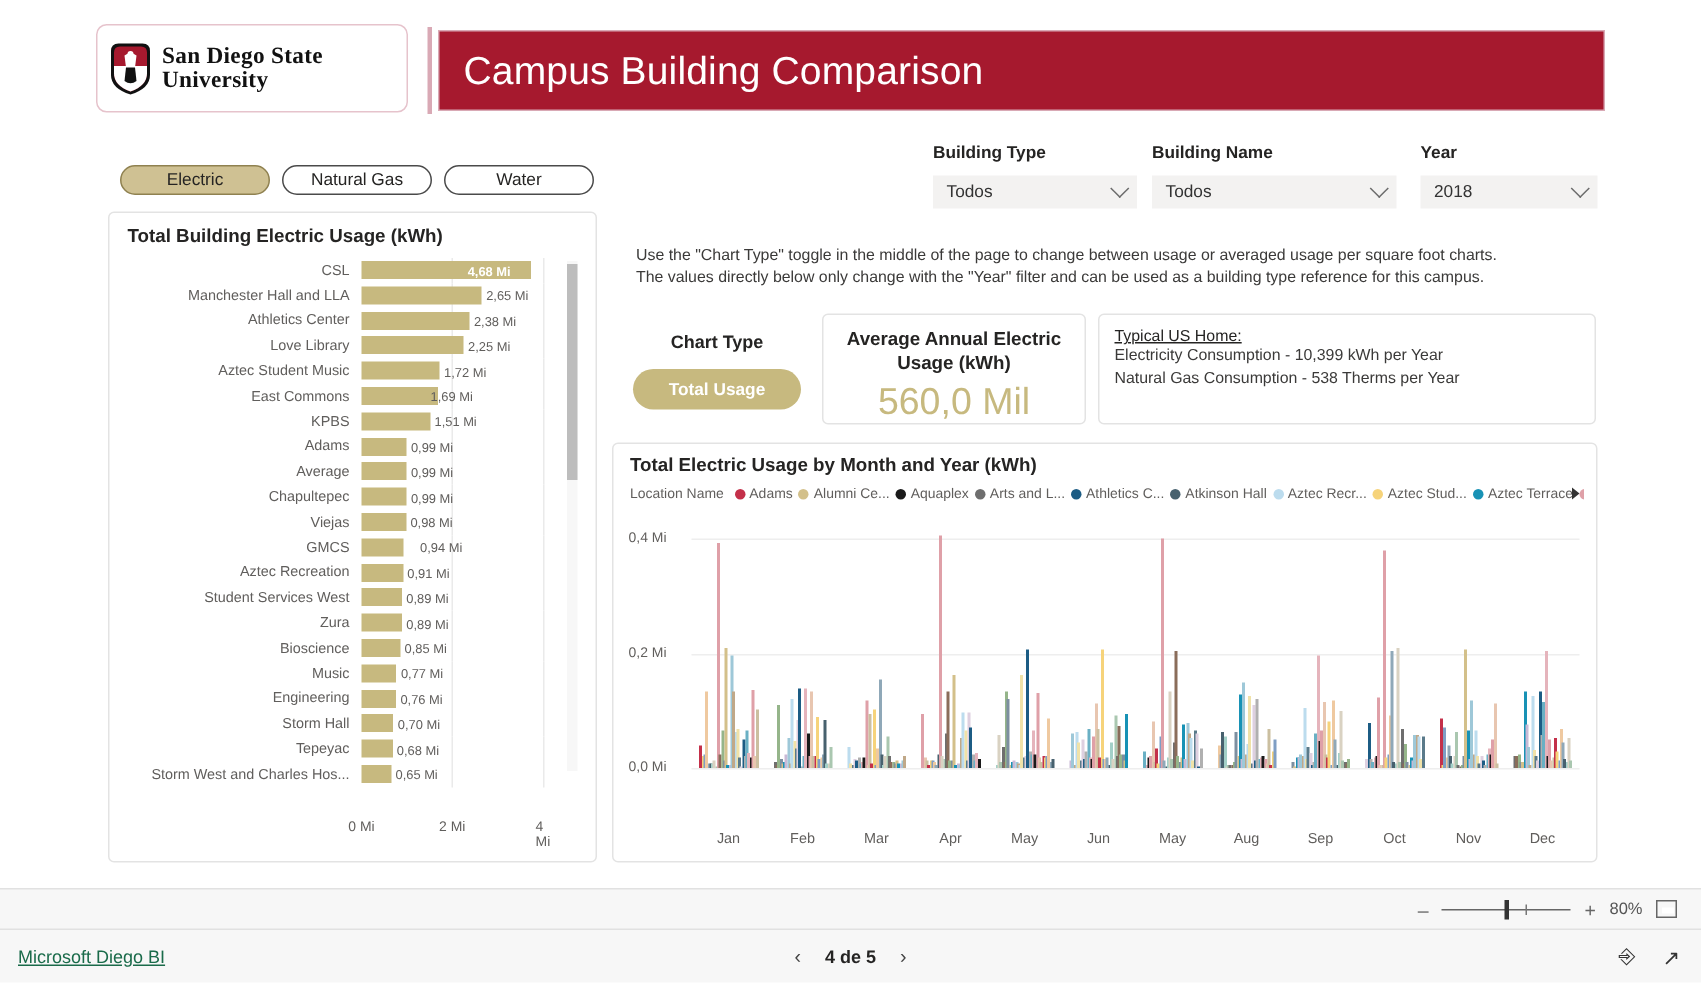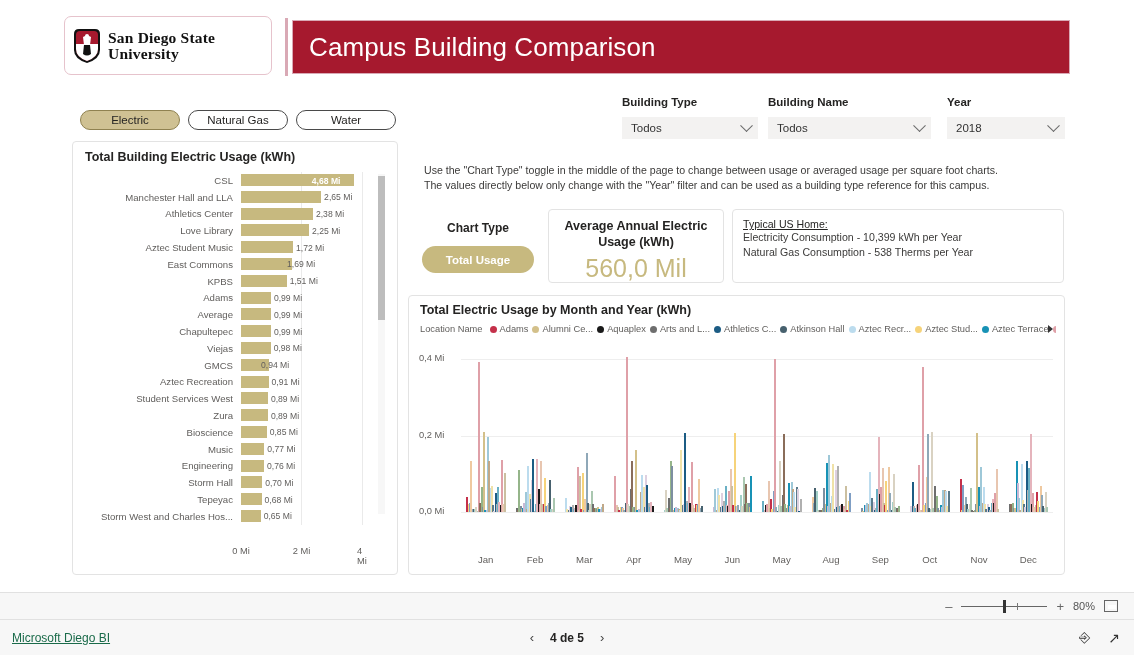--- a/index.html
+++ b/index.html
@@ -307,21 +307,21 @@
             <div class="bar-fill" style="width: 29.6279px; background: rgb(199, 185, 127);"></div>
             <div class="bar-val" style="left: 32.6279px;">0,98 Mi</div>
           </div>
         </div>
         <div class="bar-row">
           <div class="bar-label">GMCS</div>
           <div class="bar-track">
             <div class="gridline" style="left: 60.4651px;"></div>
             <div class="gridline" style="left: 120.93px;"></div>
             <div class="bar-fill" style="width: 28.4186px; background: rgb(199, 185, 127);"></div>
-            <div class="bar-val" style="left: 20px;">0,94 Mi</div>
+            <div class="bar-val" style="left: 39px;">0,94 Mi</div>
           </div>
         </div>
         <div class="bar-row">
           <div class="bar-label">Aztec Recreation</div>
           <div class="bar-track">
             <div class="gridline" style="left: 60.4651px;"></div>
             <div class="gridline" style="left: 120.93px;"></div>
             <div class="bar-fill" style="width: 27.5116px; background: rgb(199, 185, 127);"></div>
             <div class="bar-val" style="left: 30.5116px;">0,91 Mi</div>
           </div>

